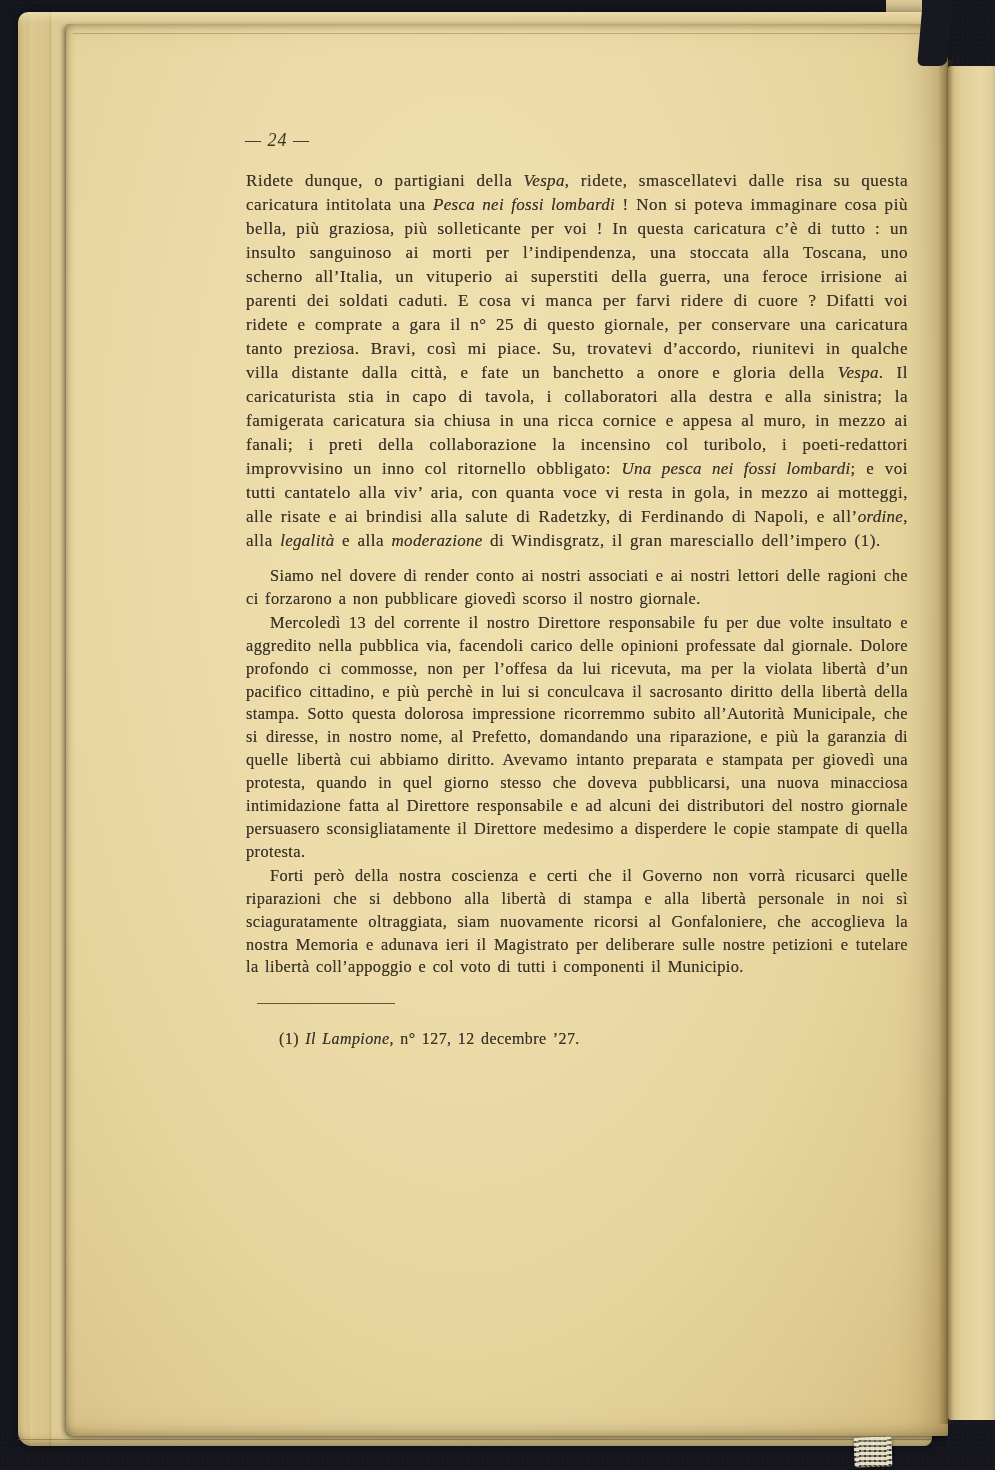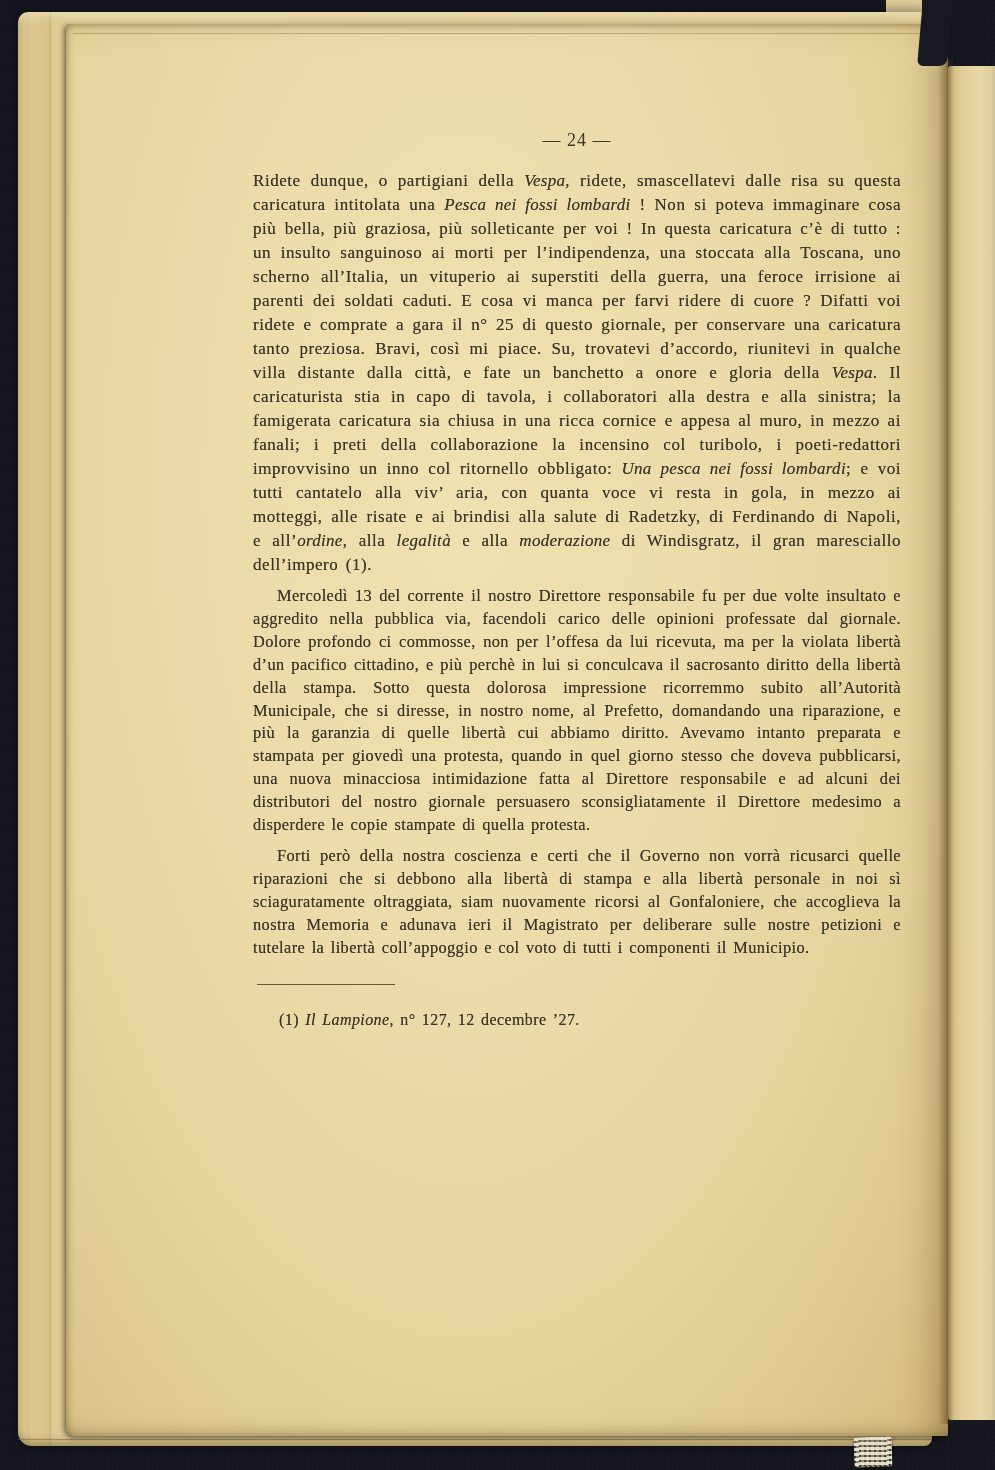--- a/index.html
+++ b/index.html
@@ -121,29 +121,29 @@
   }
 
   
   .text-block {
     position: absolute;
     left: 245px; top: 128px;
     width: 664px;
     color: #3a332a;
   }
   .page-number {
-    text-align: center;
     font-size: 18px;
     line-height: 25px;
     margin: 0 0 16px 0;
     letter-spacing: 1px;
     color: #3c352b;
+    font-style: italic;
   }
   .para {
-    margin: 8px;
+    margin: 1px;
     text-align: justify;
     text-shadow: 0 0 0.4px rgba(58,51,42,0.65);
   }
   .para.style-body {
     font-size: 17px;
     line-height: 24px;
     letter-spacing: 0.55px;
     word-spacing: 2.6px;
   }
   .para.style-quote {
@@ -185,20 +185,21 @@
   <div class="right-page"></div>
   <div class="gutter-crease"></div>
   <div class="gutter-shadow-top"></div>
   <div class="binding-cloth"></div>
 
   <div class="text-block">
     <div class="page-number">— 24 —</div>
 
     <div>
         <p class="para style-body"><span>Ridete dunque, o partigiani della </span><em>Vespa</em><span>, ridete, smascellatevi dalle risa su questa caricatura intitolata una </span><em>Pesca nei fossi lombardi</em><span> ! Non si poteva immaginare cosa più bella, più graziosa, più solleticante per voi ! In questa caricatura c’è di tutto : un insulto sanguinoso ai morti per l’indipendenza, una stoccata alla Toscana, uno scherno all’Italia, un vituperio ai superstiti della guerra, una feroce irrisione ai parenti dei soldati caduti. E cosa vi manca per farvi ridere di cuore ? Difatti voi ridete e comprate a gara il n° 25 di questo giornale, per conservare una caricatura tanto preziosa. Bravi, così mi piace. Su, trovatevi d’accordo, riunitevi in qualche villa distante dalla città, e fate un banchetto a onore e gloria della </span><em>Vespa</em><span>. Il caricaturista stia in capo di tavola, i collaboratori alla destra e alla sinistra; la famigerata caricatura sia chiusa in una ricca cornice e appesa al muro, in mezzo ai fanali; i preti della collaborazione la incensino col turibolo, i poeti-redattori improvvisino un inno col ritornello obbligato: </span><em>Una pesca nei fossi lombardi</em><span>; e voi tutti cantatelo alla viv’ aria, con quanta voce vi resta in gola, in mezzo ai motteggi, alle risate e ai brindisi alla salute di Radetzky, di Ferdinando di Napoli, e all’</span><em>ordine</em><span>, alla </span><em>legalità</em><span> e alla </span><em>moderazione</em><span> di Windisgratz, il gran maresciallo dell’impero (1).</span></p>
+        <p class="para style-quote indent spaced"><span>Siamo nel dovere di render conto ai nostri associati e ai nostri lettori delle ragioni che ci forzarono a non pubblicare giovedì scorso il nostro giornale.</span></p>
         <p class="para style-quote indent"><span>Mercoledì 13 del corrente il nostro Direttore responsabile fu per due volte insultato e aggredito nella pubblica via, facendoli carico delle opinioni professate dal giornale. Dolore profondo ci commosse, non per l’offesa da lui ricevuta, ma per la violata libertà d’un pacifico cittadino, e più perchè in lui si conculcava il sacrosanto diritto della libertà della stampa. Sotto questa dolorosa impressione ricorremmo subito all’Autorità Municipale, che si diresse, in nostro nome, al Prefetto, domandando una riparazione, e più la garanzia di quelle libertà cui abbiamo diritto. Avevamo intanto preparata e stampata per giovedì una protesta, quando in quel giorno stesso che doveva pubblicarsi, una nuova minacciosa intimidazione fatta al Direttore responsabile e ad alcuni dei distributori del nostro giornale persuasero sconsigliatamente il Direttore medesimo a disperdere le copie stampate di quella protesta.</span></p>
         <p class="para style-quote indent"><span>Forti però della nostra coscienza e certi che il Governo non vorrà ricusarci quelle riparazioni che si debbono alla libertà di stampa e alla libertà personale in noi sì sciaguratamente oltraggiata, siam nuovamente ricorsi al Gonfaloniere, che accoglieva la nostra Memoria e adunava ieri il Magistrato per deliberare sulle nostre petizioni e tutelare la libertà coll’appoggio e col voto di tutti i componenti il Municipio.</span></p>
       </div>
 
     <div class="footnote-block">
       <hr class="footnote-rule">
       <p class="footnote-text"><span>(1) </span><em>Il Lampione</em><span>, n° 127, 12 decembre ’27.</span></p>
     </div>
   </div>
 

